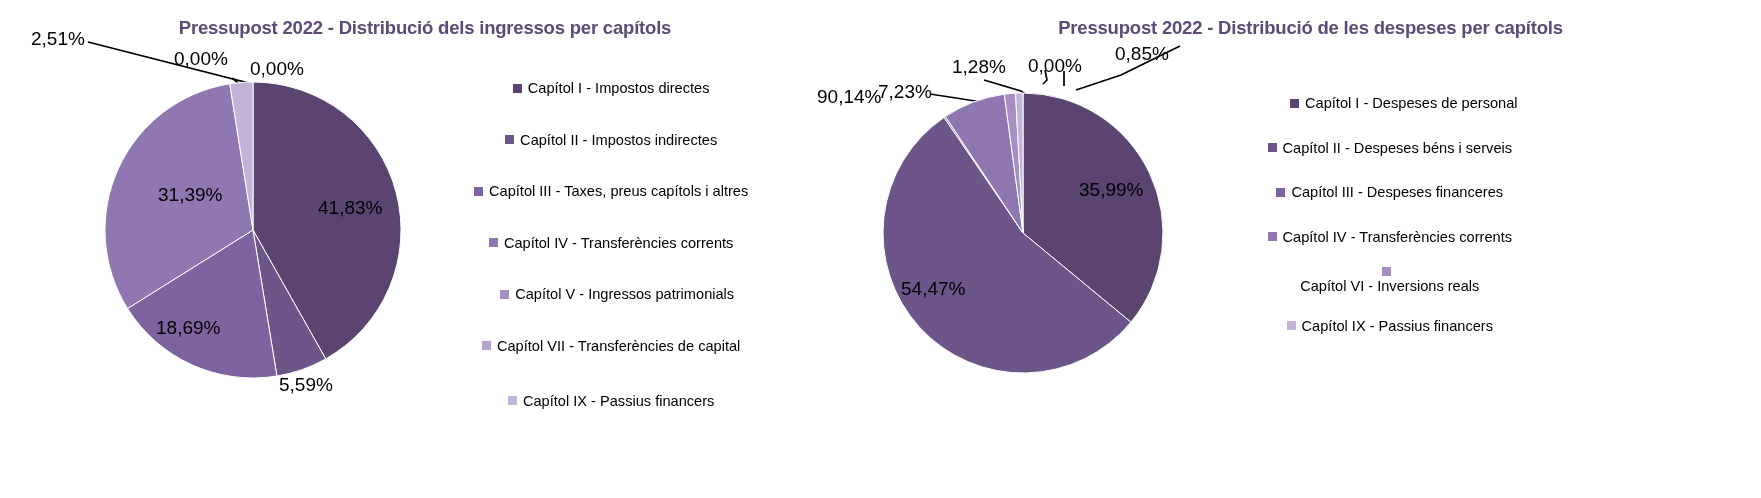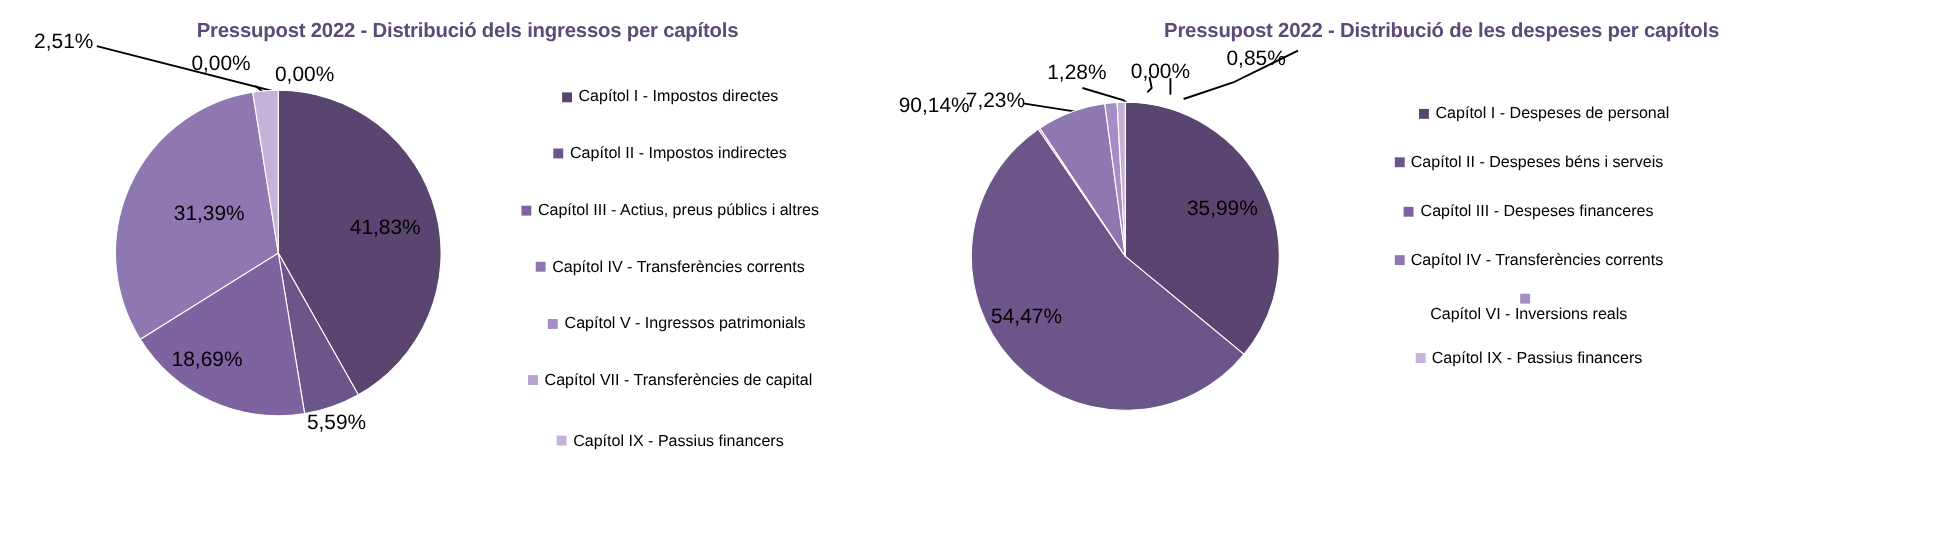--- a/index.html
+++ b/index.html
@@ -82,21 +82,21 @@
       <div class="legend-row" style="margin-bottom: 31.5px;">
         <span class="legend-swatch" style="background: rgb(89, 69, 112);"></span>
         <span class="legend-label">Capítol I - Impostos directes</span>
       </div>
       <div class="legend-row" style="margin-bottom: 31.5px;">
         <span class="legend-swatch" style="background: rgb(107, 85, 137);"></span>
         <span class="legend-label">Capítol II - Impostos indirectes</span>
       </div>
       <div class="legend-row" style="margin-bottom: 31.5px;">
         <span class="legend-swatch" style="background: rgb(125, 99, 160);"></span>
-        <span class="legend-label">Capítol III - Actius, preus públics i altres</span>
+        <span class="legend-label">Capítol III - Taxes, preus capítols i altres</span>
       </div>
       <div class="legend-row" style="margin-bottom: 31.5px;">
         <span class="legend-swatch" style="background: rgb(143, 119, 178);"></span>
         <span class="legend-label">Capítol IV - Transferències corrents</span>
       </div>
       <div class="legend-row" style="margin-bottom: 31.5px; padding-left: 12px;">
         <span class="legend-swatch" style="background: rgb(164, 142, 196);"></span>
         <span class="legend-label">Capítol V - Ingressos patrimonials</span>
       </div>
       <div class="legend-row" style="margin-bottom: 35px;">

